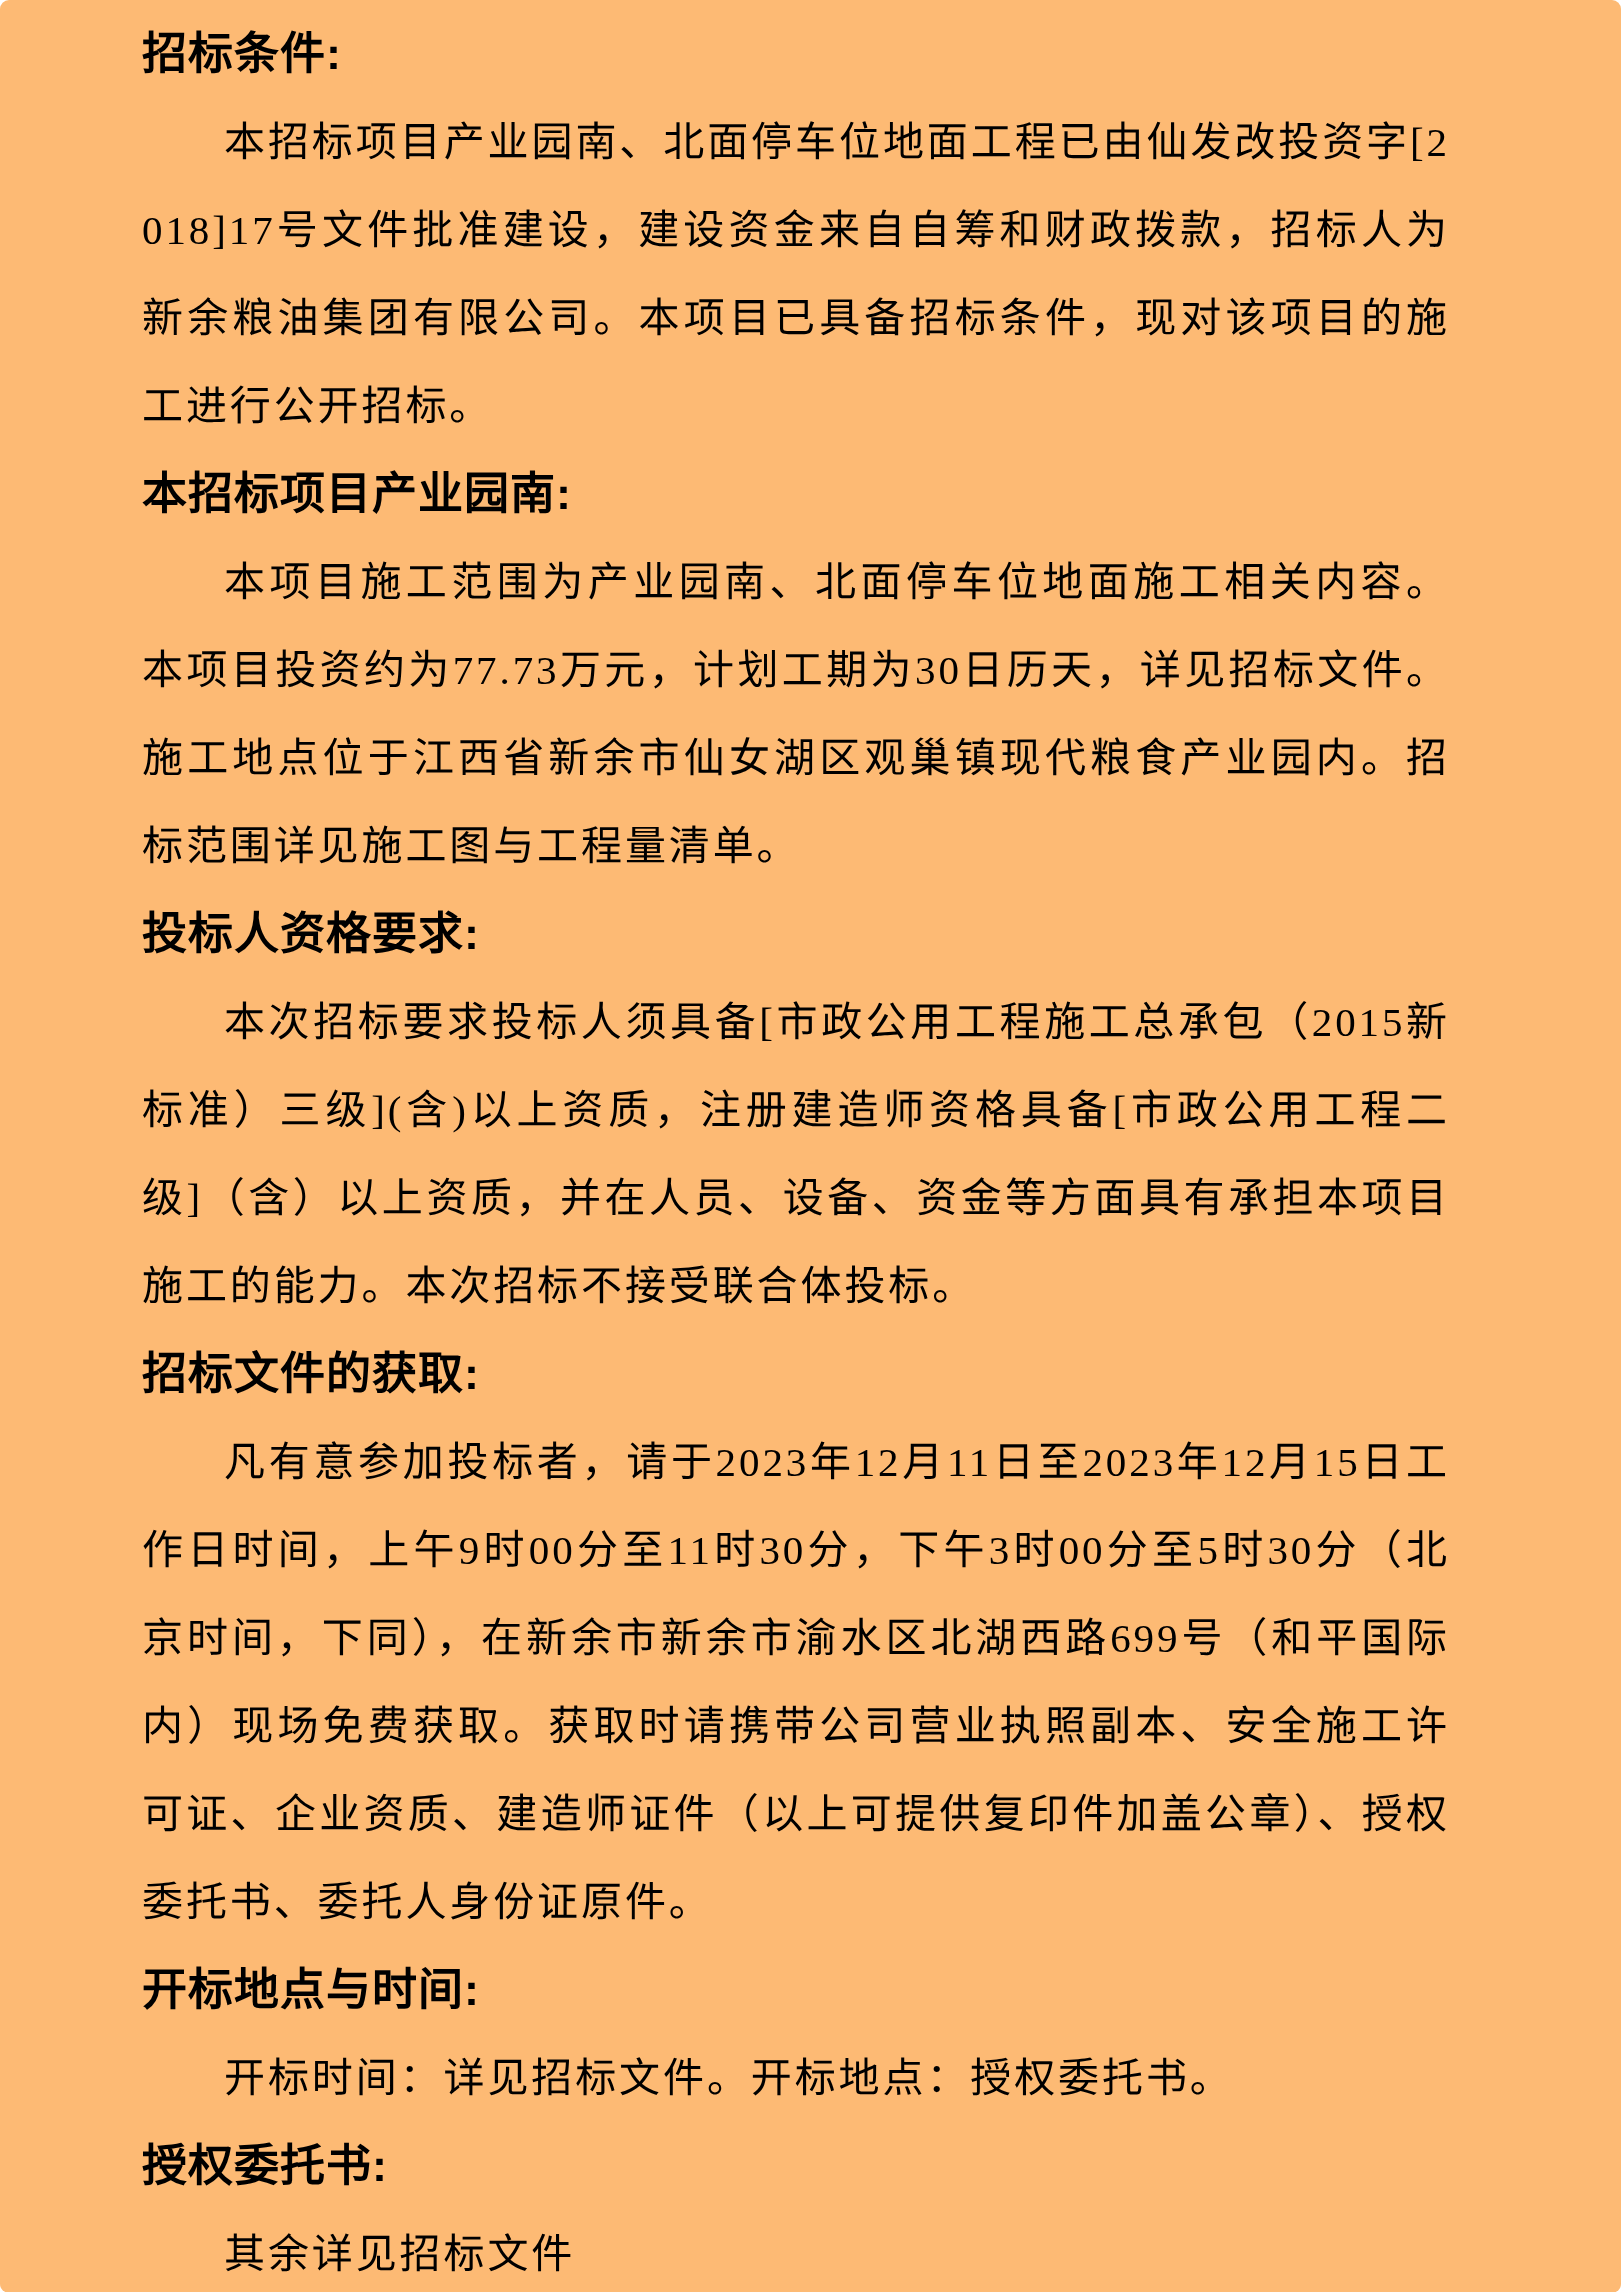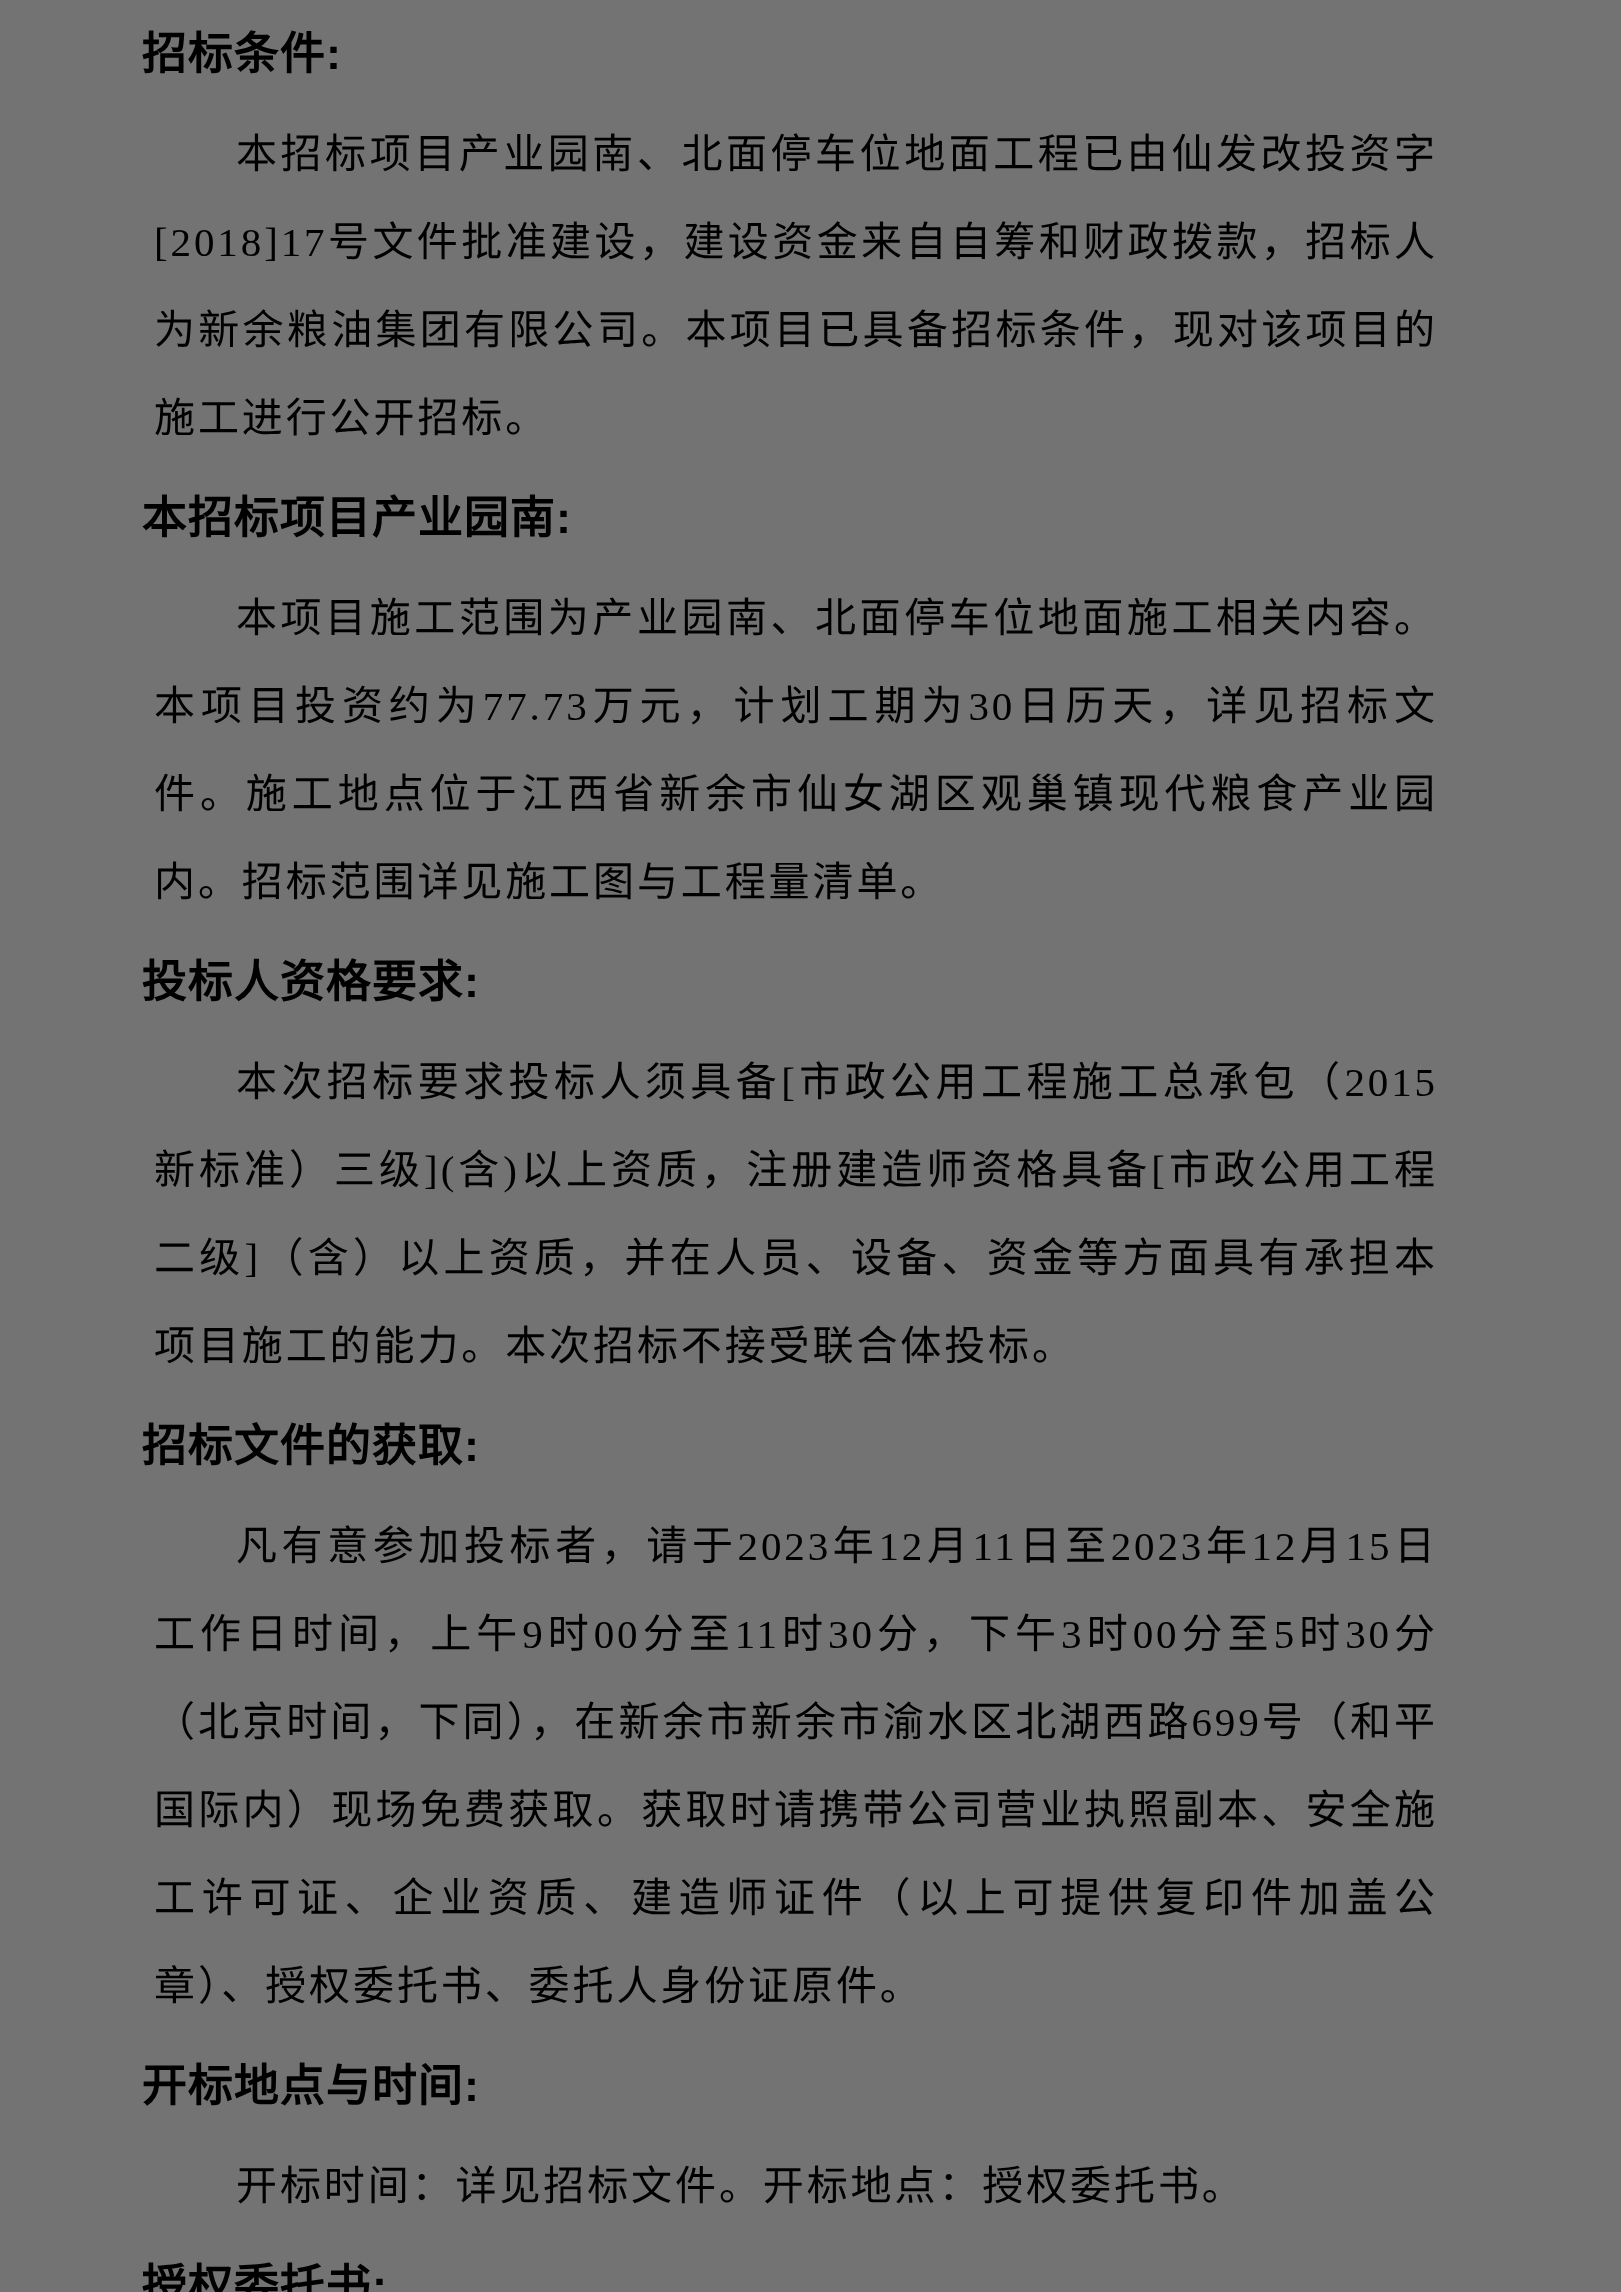--- a/index.html
+++ b/index.html
@@ -10,40 +10,41 @@
   body {
     width: 1621px;
     height: 2293px;
     overflow: hidden;
   }
   .page {
     box-sizing: border-box;
     width: 1621px;
     height: 2293px;
     padding: 9.8px 171px 0 142px;
-    background: #737373;
+    background: #fdba74;
     color: #000000;
     overflow: hidden;
+    border-radius: 9px;
   }
   .doc-section {
     margin: 0;
     padding: 0;
   }
   .doc-heading {
     margin: 0;
     font-family: "Liberation Sans", sans-serif;
     font-weight: bold;
     font-size: 45px;
     line-height: 88px;
     letter-spacing: 1px;
     color: #000000;
     text-align: left;
   }
   .doc-paragraph {
-    margin: 12px;
+    margin: 0;
     font-family: "Liberation Serif", serif;
     font-weight: normal;
     font-size: 41px;
     line-height: 88px;
     letter-spacing: 2.9px;
     color: #000000;
     text-align: justify;
     text-indent: 2em;
     word-break: break-all;
   }

